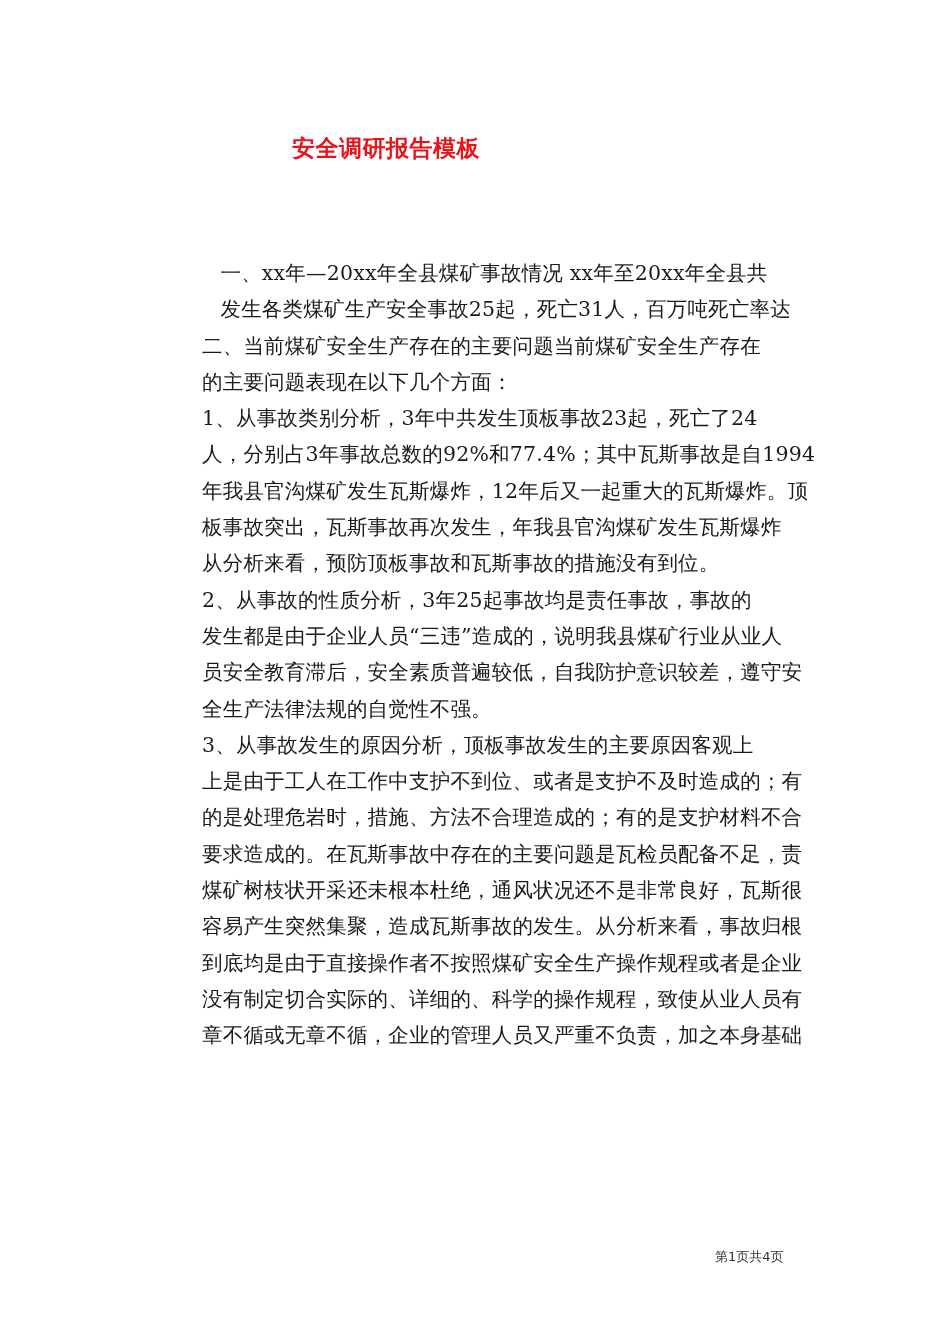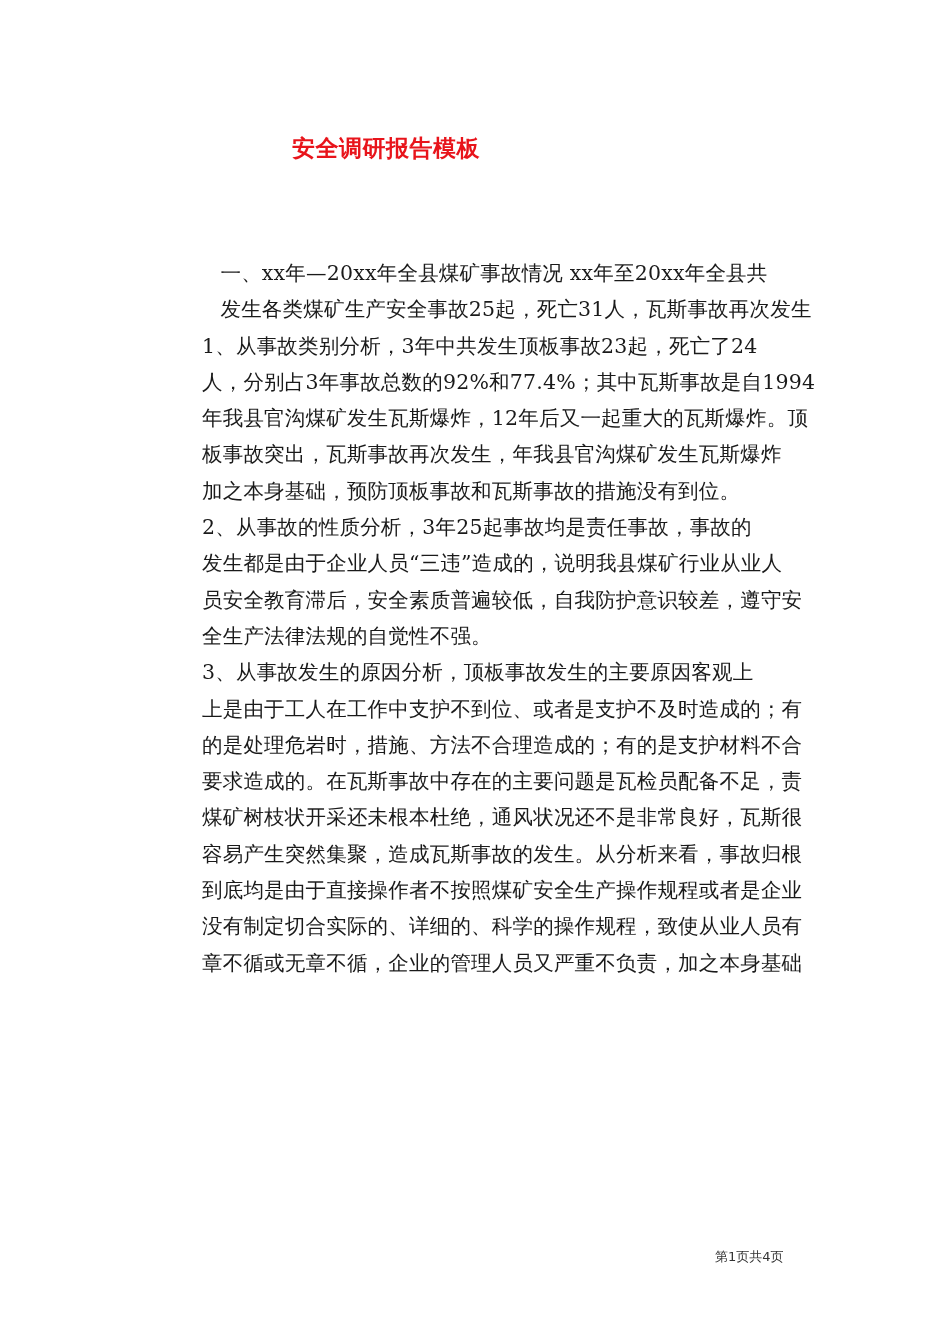--- a/index.html
+++ b/index.html
@@ -68,28 +68,32 @@
   </style>
 </head>
 <body>
 
 <div class="page">
   <div class="doc-title">安全调研报告模板</div>
 
   <div class="body-text">
     <p class="para first">
       <span class="line">一、xx年—20xx年全县煤矿事故情况 xx年至20xx年全县共</span>
-      <span class="line">发生各类煤矿生产安全事故25起，死亡31人，瓦斯事故再次发生</span>
+      <span class="line">发生各类煤矿生产安全事故25起，死亡31人，百万吨死亡率达</span>
+    </p>
+    <p class="para">
+      <span class="line">二、当前煤矿安全生产存在的主要问题当前煤矿安全生产存在</span>
+      <span class="line">的主要问题表现在以下几个方面：</span>
     </p>
     <p class="para">
       <span class="line">1、从事故类别分析，3年中共发生顶板事故23起，死亡了24</span>
       <span class="line">人，分别占3年事故总数的92%和77.4%；其中瓦斯事故是自1994</span>
       <span class="line">年我县官沟煤矿发生瓦斯爆炸，12年后又一起重大的瓦斯爆炸。顶</span>
       <span class="line">板事故突出，瓦斯事故再次发生，年我县官沟煤矿发生瓦斯爆炸</span>
-      <span class="line">加之本身基础，预防顶板事故和瓦斯事故的措施没有到位。</span>
+      <span class="line">从分析来看，预防顶板事故和瓦斯事故的措施没有到位。</span>
     </p>
     <p class="para">
       <span class="line">2、从事故的性质分析，3年25起事故均是责任事故，事故的</span>
       <span class="line">发生都是由于企业人员“三违”造成的，说明我县煤矿行业从业人</span>
       <span class="line">员安全教育滞后，安全素质普遍较低，自我防护意识较差，遵守安</span>
       <span class="line">全生产法律法规的自觉性不强。</span>
     </p>
     <p class="para">
       <span class="line">3、从事故发生的原因分析，顶板事故发生的主要原因客观上</span>
       <span class="line">上是由于工人在工作中支护不到位、或者是支护不及时造成的；有</span>

